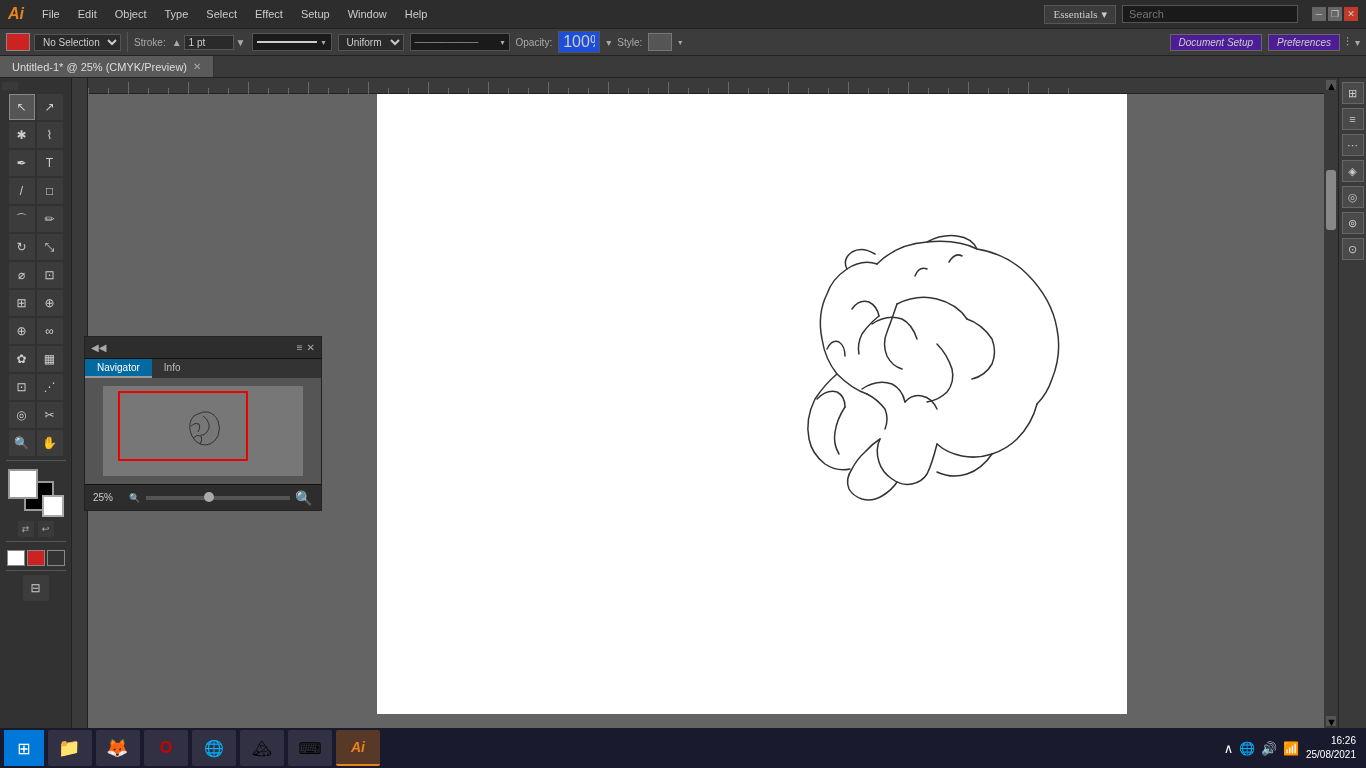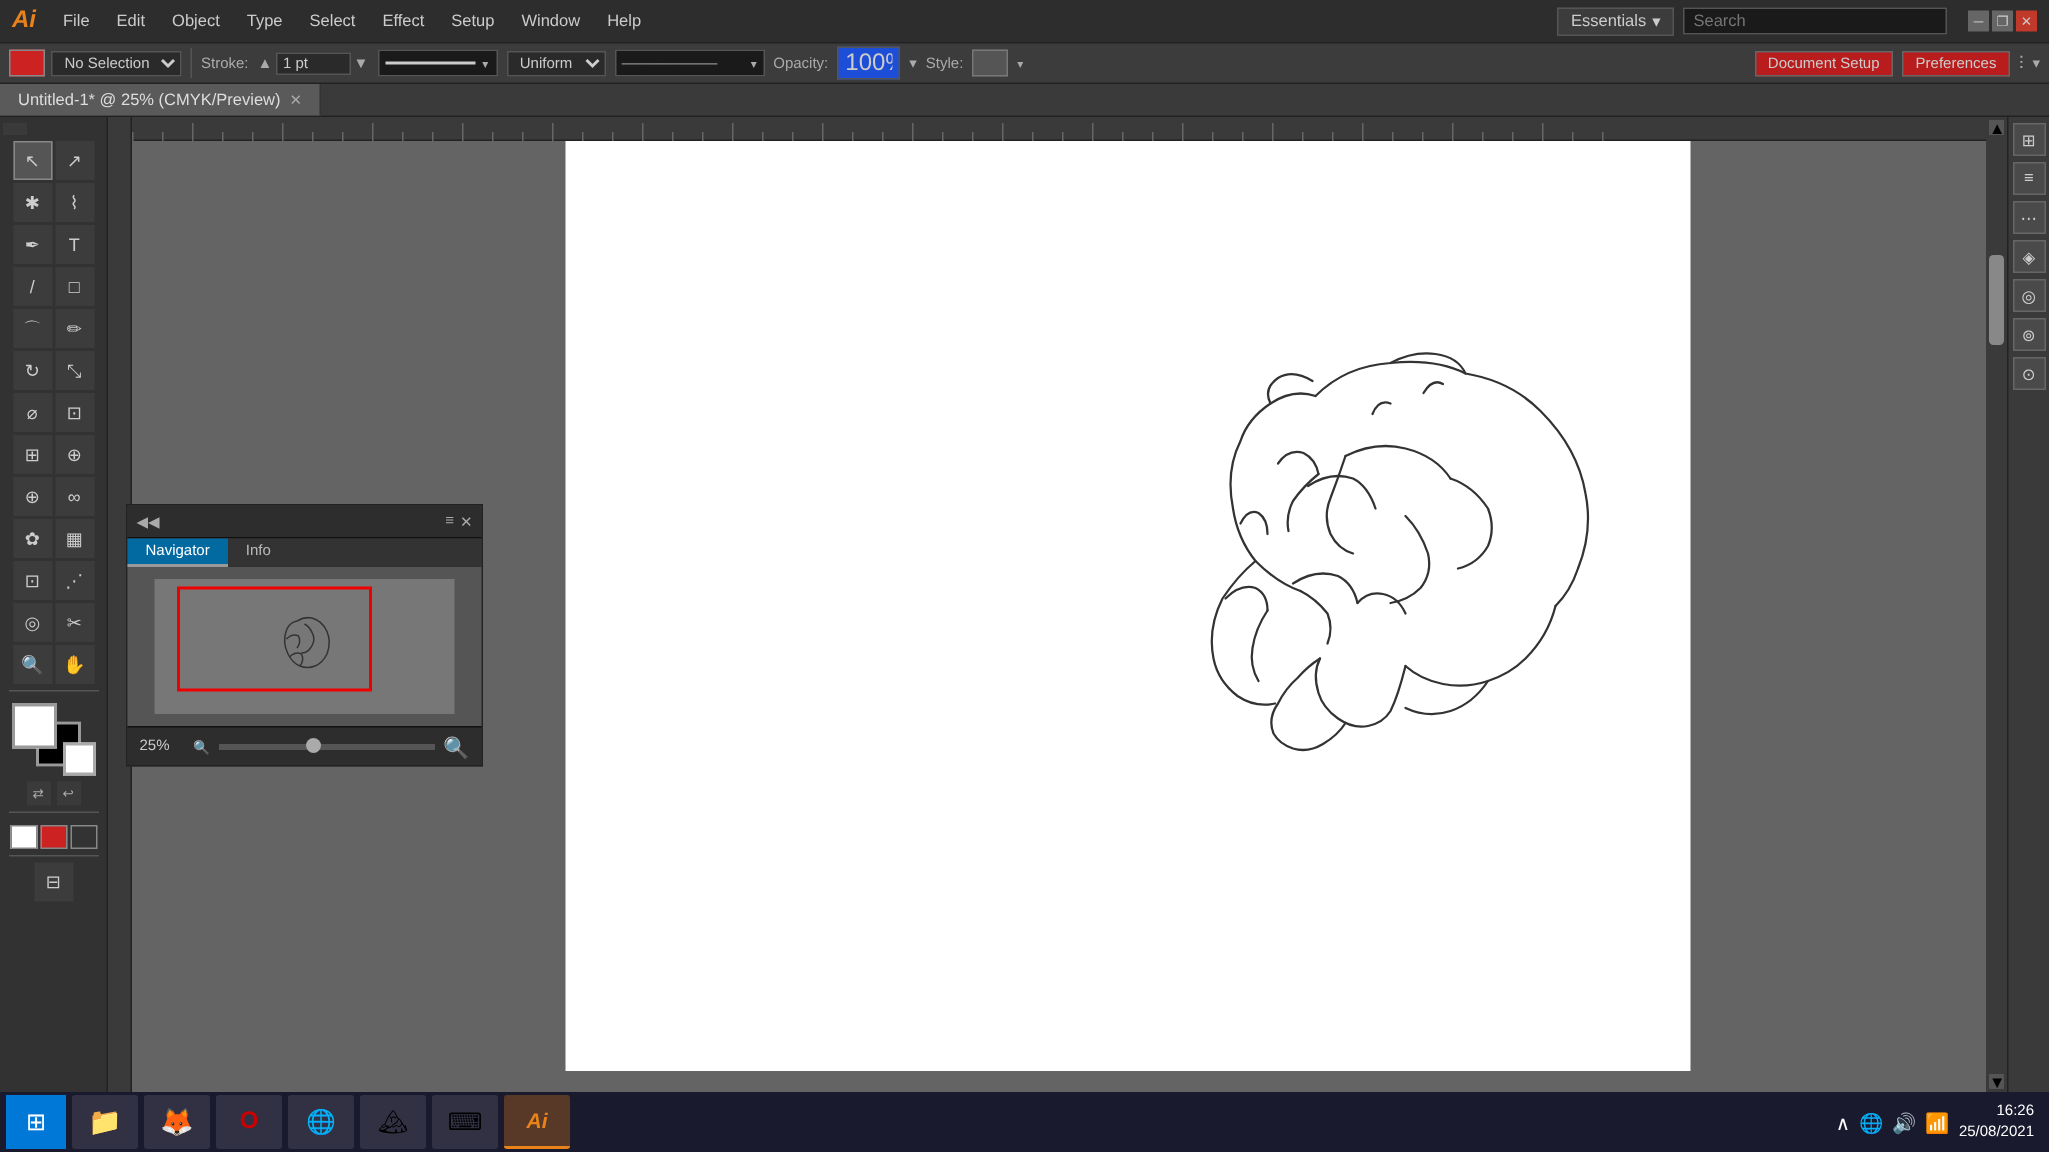--- a/index.html
+++ b/index.html
@@ -37,20 +37,21 @@
     .essentials-dropdown {
       background: #3c3c3c;
       color: #ccc;
       border: 1px solid #555;
       padding: 2px 8px;
       font-size: 11px;
       display: flex;
       align-items: center;
       gap: 4px;
       cursor: pointer;
+      font-family: Liberation Serif, serif;
     }
     .search-box {
       background: #1a1a1a;
       border: 1px solid #555;
       padding: 2px 6px;
       color: #ccc;
       font-size: 11px;
       width: 176px;
     }
     .window-controls {
@@ -117,26 +118,27 @@
     }
     .opacity-input {
       background: #1d4ed8;
       color: #ccc;
       border: 1px solid #555;
       padding: 1px 4px;
       font-size: 16px;
       width: 42px;
     }
     .doc-setup-btn, .prefs-btn {
-      background: #b91c1c;
+      background: #4c1d95;
       color: #ccc;
       border: 1px solid #666;
       padding: 2px 8px;
       font-size: 10px;
       cursor: pointer;
+      font-style: italic;
     }
     .arrange-icon {
       color: #aaa;
       font-size: 12px;
       cursor: pointer;
     }
 
     
     #tab-bar {
       height: 22px;

